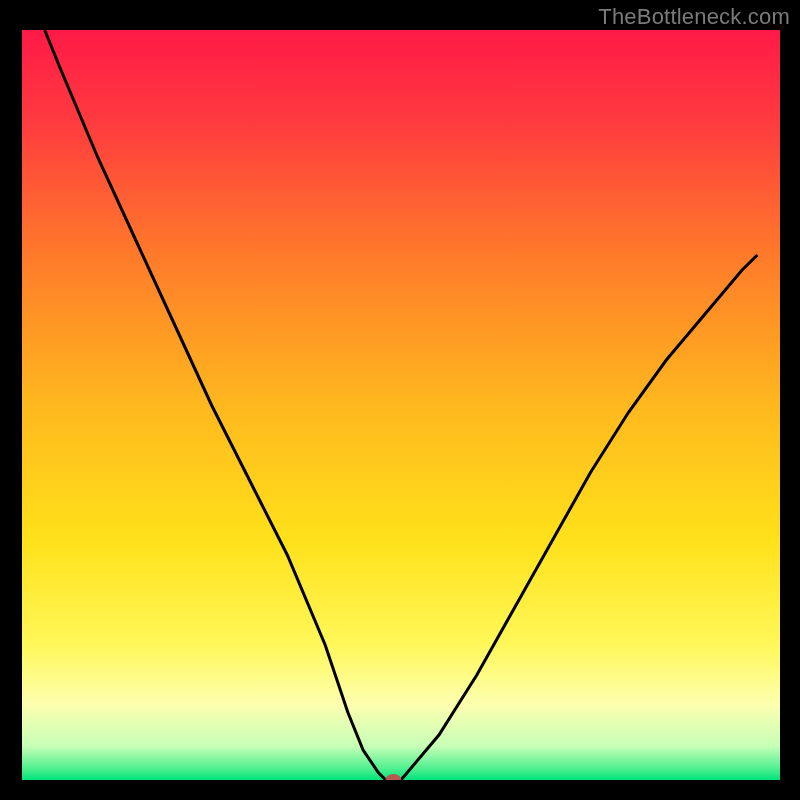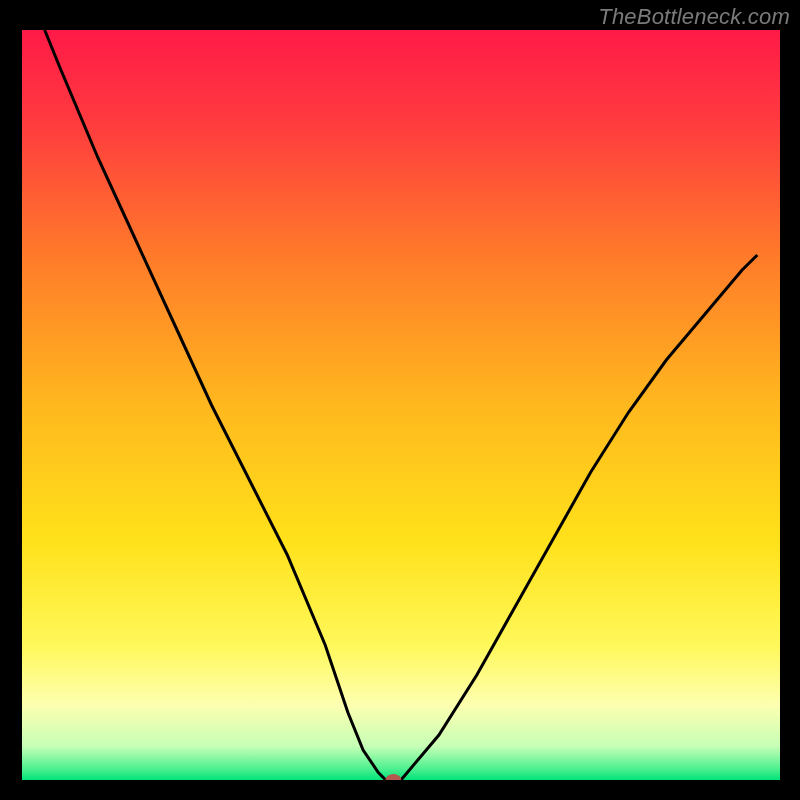--- a/index.html
+++ b/index.html
@@ -23,21 +23,20 @@
   }
   .watermark {
     position: absolute;
     top: 4px;
     right: 10px;
     color: #7a7a7a;
     font-size: 22px;
     letter-spacing: 0.2px;
     user-select: none;
     font-weight: 500;
-    font-style: italic;
   }
 </style>
 </head>
 <body>
 
 <div class="stage">
 
   <svg class="chart" width="800" height="800" viewBox="0 0 800 800">
     <defs>
       <linearGradient id="bg-grad" x1="0" y1="0" x2="0" y2="1">

